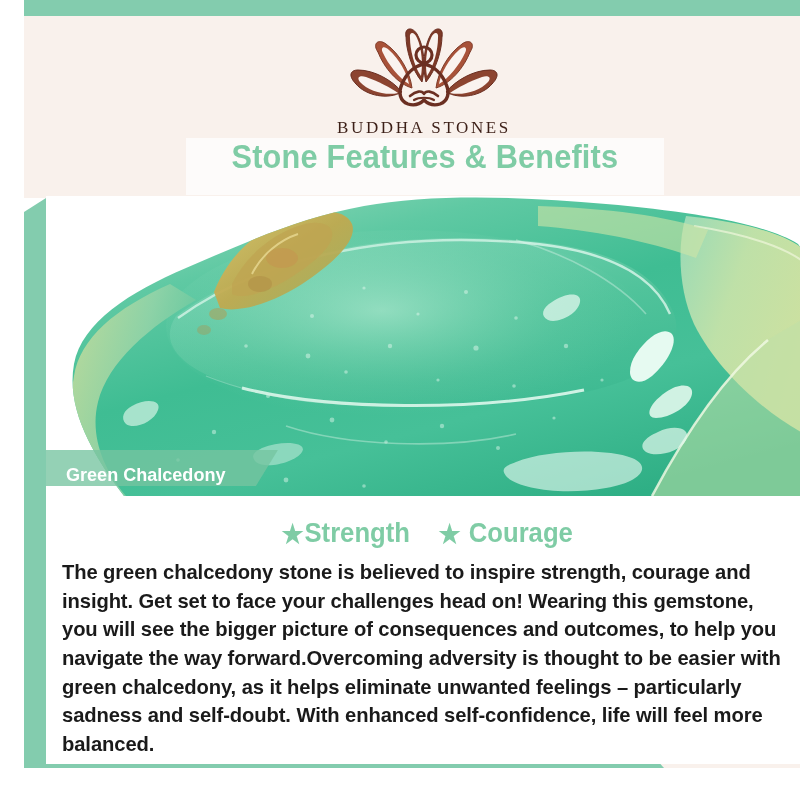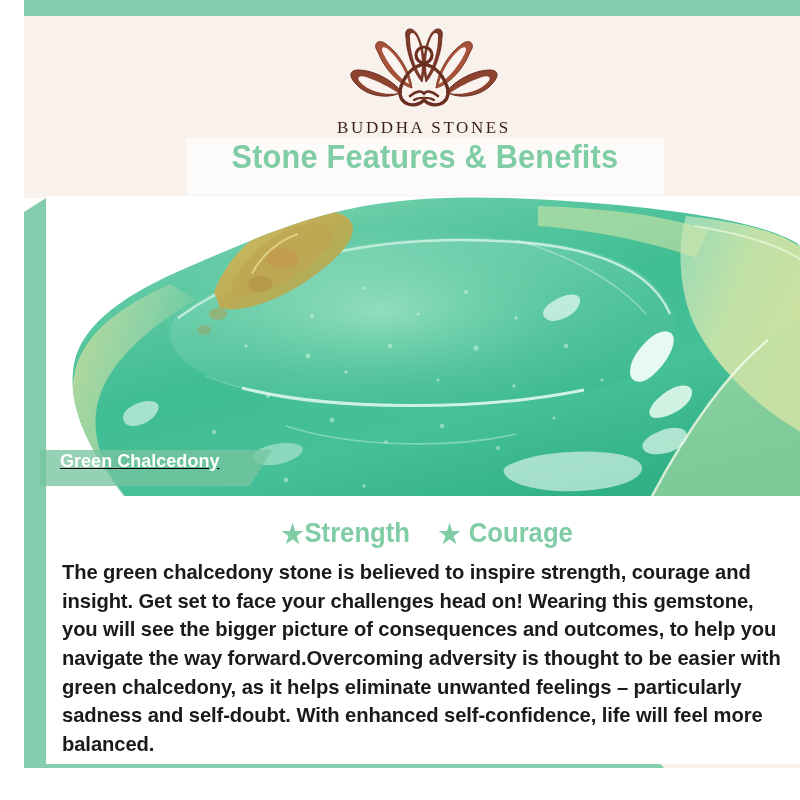--- a/index.html
+++ b/index.html
@@ -107,29 +107,28 @@
     width: 762px; height: 300px;
     overflow: hidden;
     background: #ffffff;
     z-index: 3;
   }
   .stone-svg { display: block; width: 762px; height: 300px; }
 
   
   .caption-chip {
     position: absolute;
-    left: 16px; top: 450px;
+    left: 22px; top: 450px;
     height: 36px;
     padding: 0 44px 0 20px;
     display: flex;
-    align-items: flex-start;
+    align-items: flex-end;
     background: rgba(118, 196, 160, 0.78);
     clip-path: polygon(0 0, 100% 0, calc(100% - 22px) 100%, 0 100%);
     z-index: 5;
-    text-decoration: underline;
   }
   .caption-text {
     font-size: 19px;
     font-weight: 700;
     color: #ffffff;
     white-space: nowrap;
     transform: scaleX(0.95);
     transform-origin: left center;
   }
 

